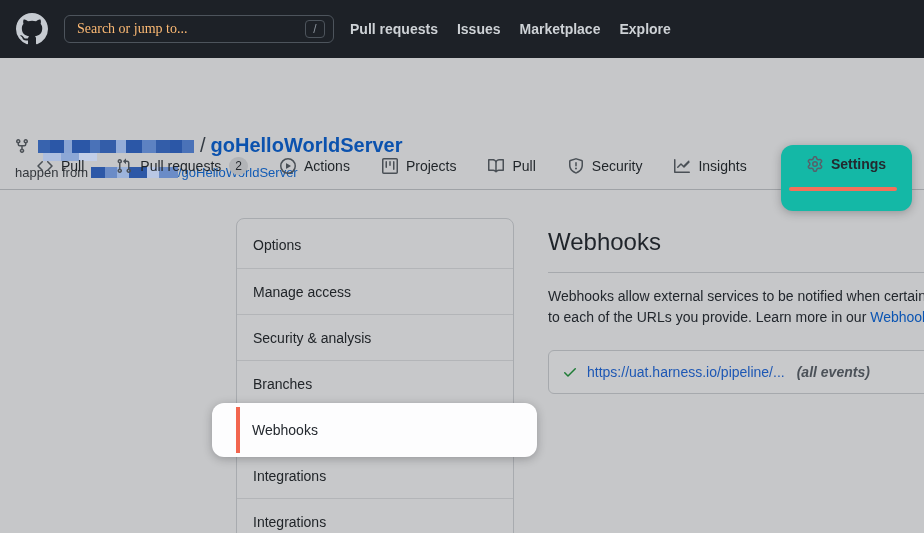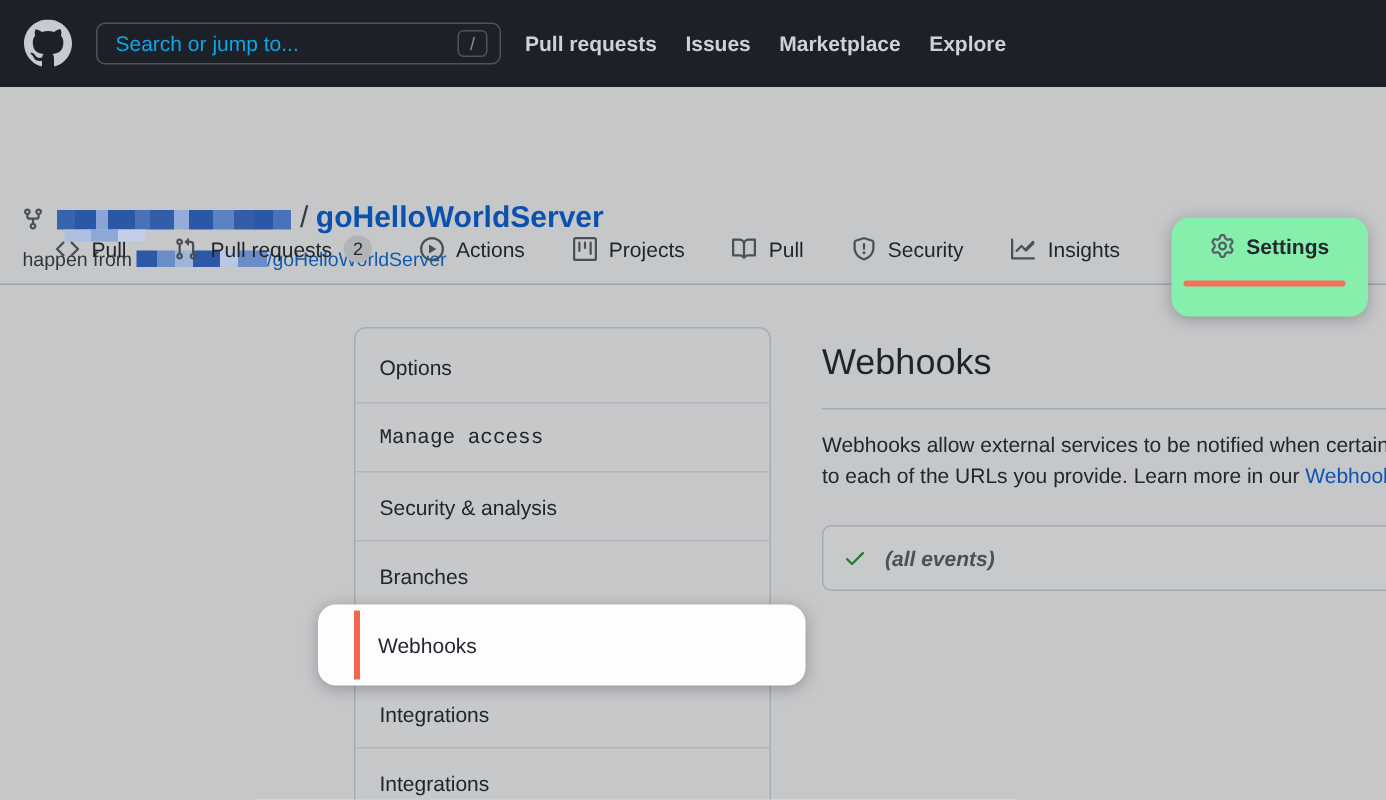--- a/index.html
+++ b/index.html
@@ -7,21 +7,21 @@
   body { font-family:"Liberation Sans","DejaVu Sans",sans-serif; }
   .stage { position:relative; width:924px; height:533px; overflow:hidden; background:#c6c7c9; }
 
   
   .gh-header { position:absolute; top:0; left:0; width:100%; height:58px; background:#1d2127;
                display:flex; align-items:center; padding:0 16px; z-index:3; }
   .gh-logo { width:32px; height:32px; color:#c6cbd1; flex:0 0 auto; }
   .gh-logo svg { width:32px; height:32px; display:block; }
   .searchbox { position:relative; margin-left:16px; width:270px; height:28px; border:1px solid #4d545c;
                border-radius:6px; display:flex; align-items:center; padding:0 8px 0 12px; }
-  .searchbox .ph { color:#0ea5e9; font-size:14px; flex:1 1 auto; }
+  .searchbox .ph { color:#fdba74; font-size:14px; flex:1 1 auto;font-family:Liberation Serif, serif; }
   .slashkey { width:20px; height:18px; border:1px solid #4d545c; border-radius:4px; color:#8a929b;
               font-size:12px; display:flex; align-items:center; justify-content:center; }
   .gh-nav { display:flex; align-items:center; gap:19px; margin-left:16px; }
   .gh-nav a { color:#ced2d6; font-size:14px; font-weight:700; text-decoration:none; white-space:nowrap; }
 
   
   .repo-head { position:absolute; top:58px; left:0; width:100%; height:85px; }
   .repo-line1 { position:absolute; left:14px; top:76px; display:flex; align-items:center; }
   .fork-icon { width:16px; height:16px; color:#4c5157; margin-right:8px; }
   .fork-icon svg { width:16px; height:16px; display:block; }
@@ -43,21 +43,21 @@
   
   .tabbar { position:absolute; top:143px; left:0; width:100%; height:47px; border-bottom:1px solid #9fa2a6;
             display:flex; align-items:center; padding-left:21px; }
   .tab { display:flex; align-items:center; gap:8px; padding:0 16px; height:100%; font-size:14px;
          color:#1f2428; text-decoration:none; white-space:nowrap; }
   .ticon { width:16px; height:16px; color:#4a5056; flex:0 0 auto; }
   .ticon svg { width:16px; height:16px; display:block; }
   .counter { background:#b2b4b7; color:#24282d; border-radius:10px; font-size:12px; padding:1px 6px; line-height:16px; }
 
   
-  .spot-settings { position:absolute; left:781px; top:145px; width:131px; height:66px; background:#86efac;
+  .spot-settings { position:absolute; left:781px; top:145px; width:131px; height:66px; background:#14b8a6;
                    border-radius:12px; box-shadow:0 2px 10px rgba(20,22,26,.28); z-index:6; }
   .spot-settings .tabinner { position:absolute; top:11px; left:0; width:100%; display:flex; gap:8px;
                    align-items:center; justify-content:center; font-size:14px; font-weight:700; color:#24292f; }
   .spot-settings .ticon { color:#57606a; }
   .tab-underline { position:absolute; top:42px; left:8px; width:108px; height:4px; border-radius:2px; background:#f4705a; }
 
   
   .side-menu { position:absolute; left:236px; top:218px; width:278px; height:330px; background:#c7c8ca;
                border:1px solid #a8abaf; border-radius:8px 8px 0 0; padding-top:3px; }
   .side-item { height:46px; display:flex; align-items:center; padding-left:16px; font-size:14px; color:#212529; }
@@ -193,21 +193,21 @@
             <path d="M8 0a8.2 8.2 0 0 1 .701.031C9.444.095 9.99.645 10.16 1.29l.288 1.107c.018.066.079.158.212.224.231.114.454.243.668.386.123.082.233.09.299.071l1.103-.303c.644-.176 1.392.021 1.82.63.27.385.506.792.704 1.218.315.675.111 1.422-.364 1.891l-.814.806c-.049.048-.098.147-.088.294.016.257.016.515 0 .772-.01.147.038.246.088.294l.814.806c.475.469.679 1.216.364 1.891a7.977 7.977 0 0 1-.704 1.217c-.428.61-1.176.807-1.82.63l-1.102-.302c-.067-.019-.177-.011-.3.071a5.909 5.909 0 0 1-.668.386c-.133.066-.194.158-.211.224l-.29 1.106c-.168.646-.715 1.196-1.458 1.26a8.006 8.006 0 0 1-1.402 0c-.743-.064-1.289-.614-1.458-1.26l-.289-1.106c-.018-.066-.079-.158-.212-.224a5.738 5.738 0 0 1-.668-.386c-.123-.082-.233-.09-.299-.071l-1.103.303c-.644.176-1.392-.021-1.82-.63a8.12 8.12 0 0 1-.704-1.218c-.315-.675-.111-1.422.363-1.891l.815-.806c.05-.048.098-.147.088-.294a6.214 6.214 0 0 1 0-.772c.01-.147-.038-.246-.088-.294l-.815-.806C.635 6.045.431 5.298.746 4.623a7.92 7.92 0 0 1 .704-1.217c.428-.61 1.176-.807 1.82-.63l1.102.302c.067.019.177.011.3-.071.214-.143.437-.272.668-.386.133-.066.194-.158.211-.224l.29-1.106C6.009.645 6.556.095 7.299.03 7.53.01 7.764 0 8 0Zm-.571 1.525c-.036.003-.108.036-.137.146l-.289 1.105c-.147.561-.549.967-.998 1.189-.173.086-.34.183-.5.29-.417.278-.97.423-1.529.27l-1.103-.303c-.109-.03-.175.016-.195.045-.22.312-.412.644-.573.99-.014.031-.021.11.059.19l.815.806c.411.406.562.957.53 1.456a4.709 4.709 0 0 0 0 .582c.032.499-.119 1.05-.53 1.456l-.815.806c-.081.08-.073.159-.059.19.162.346.353.677.573.989.02.03.085.076.195.046l1.102-.303c.56-.153 1.113-.008 1.53.27.161.107.328.204.501.29.447.222.85.629.997 1.189l.289 1.105c.029.109.101.143.137.146a6.6 6.6 0 0 0 1.142 0c.036-.003.108-.036.137-.146l.289-1.105c.147-.561.549-.967.998-1.189.173-.086.34-.183.5-.29.417-.278.97-.423 1.529-.27l1.103.303c.109.029.175-.016.195-.045.22-.313.411-.644.573-.99.014-.031.021-.11-.059-.19l-.815-.806c-.411-.406-.562-.957-.53-1.456a4.709 4.709 0 0 0 0-.582c-.032-.499.119-1.05.53-1.456l.815-.806c.081-.08.073-.159.059-.19a6.464 6.464 0 0 0-.573-.989c-.02-.03-.085-.076-.195-.046l-1.102.303c-.56.153-1.113.008-1.53-.27a4.44 4.44 0 0 0-.501-.29c-.447-.222-.85-.629-.997-1.189l-.289-1.105c-.029-.11-.101-.143-.137-.146a6.6 6.6 0 0 0-1.142 0ZM11 8a3 3 0 1 1-6 0 3 3 0 0 1 6 0ZM9.5 8a1.5 1.5 0 1 0-3.001.001A1.5 1.5 0 0 0 9.5 8Z"></path>
           </svg>
         </span>
       <span>Settings</span>
     </a>
     <span class="tab-underline"></span>
   </div>
 
   <nav class="side-menu">
     <a href="#" class="side-item" style="text-decoration:none;">Options</a>
-    <a href="#" class="side-item" style="text-decoration:none;font-family:Liberation Mono, monospace;">Manage access</a>
+    <a href="#" class="side-item" style="text-decoration:none;">Manage access</a>
     <a href="#" class="side-item" style="text-decoration:none;">Security &amp; analysis</a>
     <a href="#" class="side-item" style="text-decoration:none;">Branches</a>
     <a href="#" class="side-item" style="text-decoration:none;">Webhooks</a>
     <a href="#" class="side-item" style="text-decoration:none;">Integrations</a>
     <a href="#" class="side-item" style="text-decoration:none;">Integrations</a>
   </nav>
 
   <div class="spot-webhook">
     <span class="active-bar"></span>
     <a href="#" class="wh-label" style="text-decoration:none;">Webhooks</a>
@@ -221,17 +221,18 @@
       <div class="dline">
         <span>to each of the URLs you provide. Learn more in our </span><a href="#">Webhooks Guide</a>
       </div>
     </div>
     <div class="hook-card">
       <span class="check-icon">
         <svg viewBox="0 0 16 16" fill="currentColor">
             <path d="M13.78 4.22a.75.75 0 0 1 0 1.06l-7.25 7.25a.75.75 0 0 1-1.06 0L2.22 9.28a.751.751 0 0 1 .018-1.042.751.751 0 0 1 1.042-.018L6 10.94l6.72-6.72a.75.75 0 0 1 1.06 0Z"></path>
           </svg>
       </span>
+      <a href="#" class="hook-url">https://uat.harness.io/pipeline/...</a>
       <span class="hook-events">(all events)</span>
     </div>
   </main>
 
 </div>
 
 </body></html>

